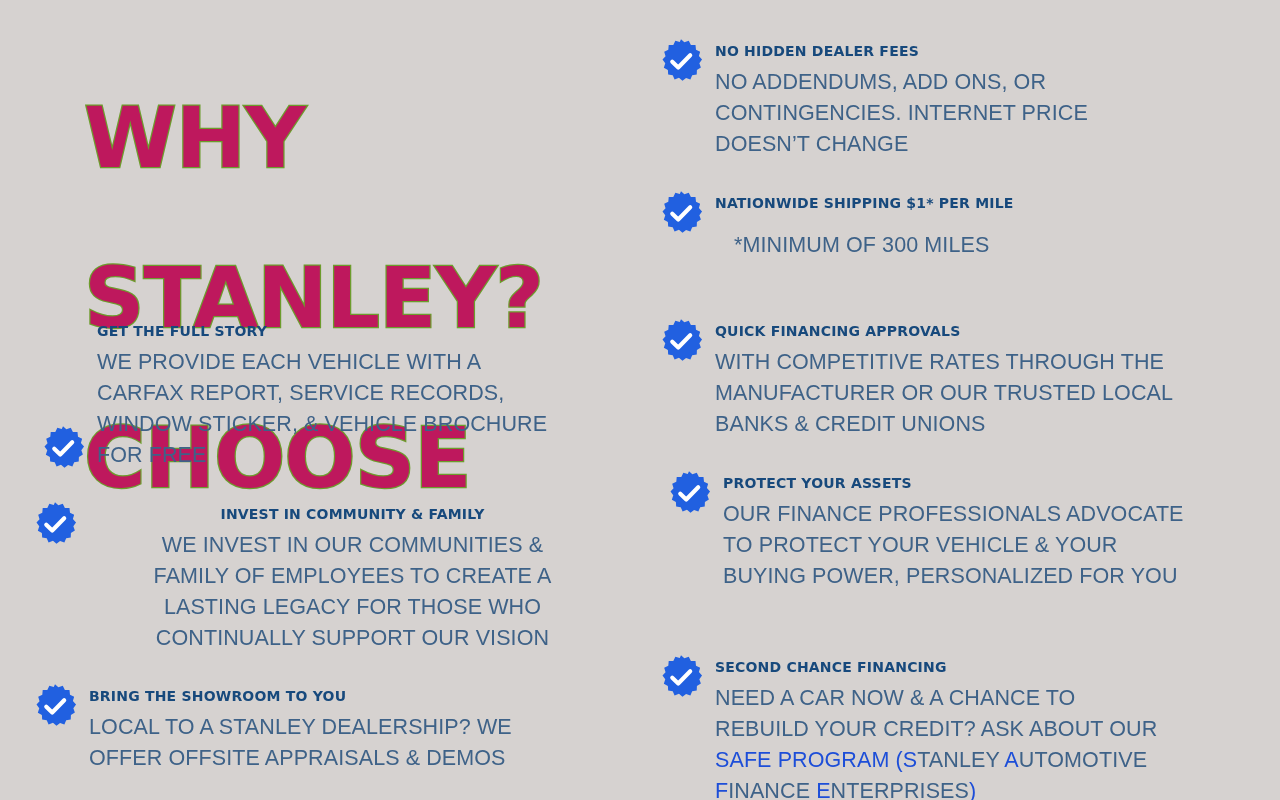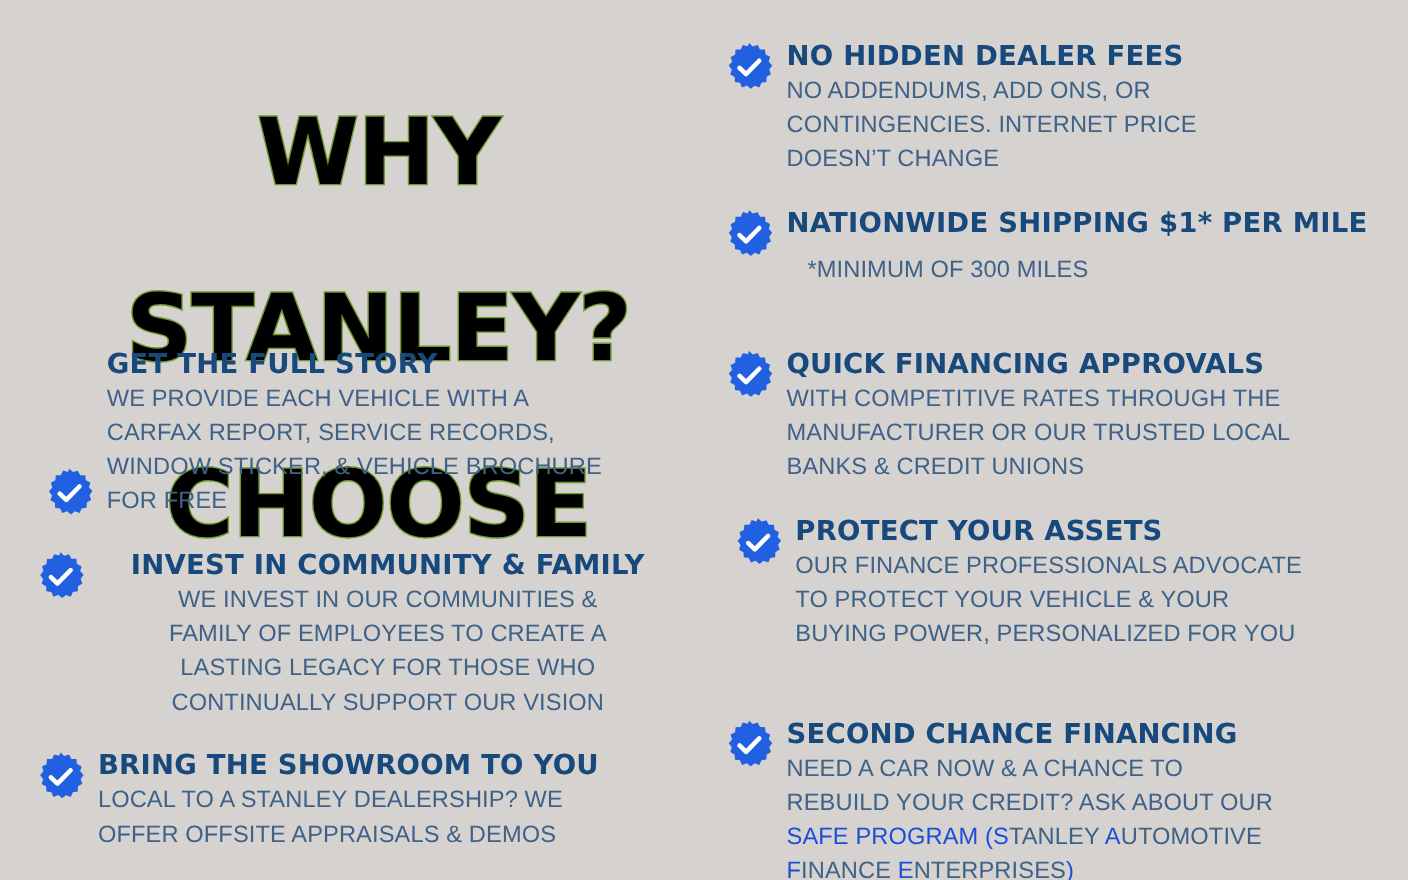--- a/index.html
+++ b/index.html
@@ -26,26 +26,25 @@
   .headline {
     position: absolute;
     left: 84px;
     top: 18px;
     width: 520px;
     font-family: "DejaVu Sans", "Liberation Sans", sans-serif;
     font-weight: 700;
     font-size: 84px;
     line-height: 80px;
     letter-spacing: -1px;
-    color: #000000;
+    color: #be185d;
     -webkit-text-stroke: 2.5px #6d9c2c;
     paint-order: stroke fill;
     text-transform: uppercase;
     white-space: pre-line;
-    text-align: center;
   }
   .headline-line { display: block; }
 
   
   .col {
     position: absolute;
     top: 0;
   }
   .col-left  { left: 24px;  width: 600px; }
   .col-right { left: 650px; width: 610px; }
@@ -66,21 +65,21 @@
   .badge svg { display: block; width: 46px; height: 46px; }
 
   .feature-text {
     margin-left: 11px;
     flex: 1 1 auto;
   }
 
   .f-title {
     font-family: "DejaVu Sans", "Liberation Sans", sans-serif;
     font-weight: 700;
-    font-size: 25px;
+    font-size: 14px;
     line-height: 30px;
     letter-spacing: 0.2px;
     color: #17497c;
     text-transform: uppercase;
     margin: 0 0 1px 0;
   }
 
   .f-body {
     font-family: "Liberation Sans", sans-serif;
     font-weight: 400;

